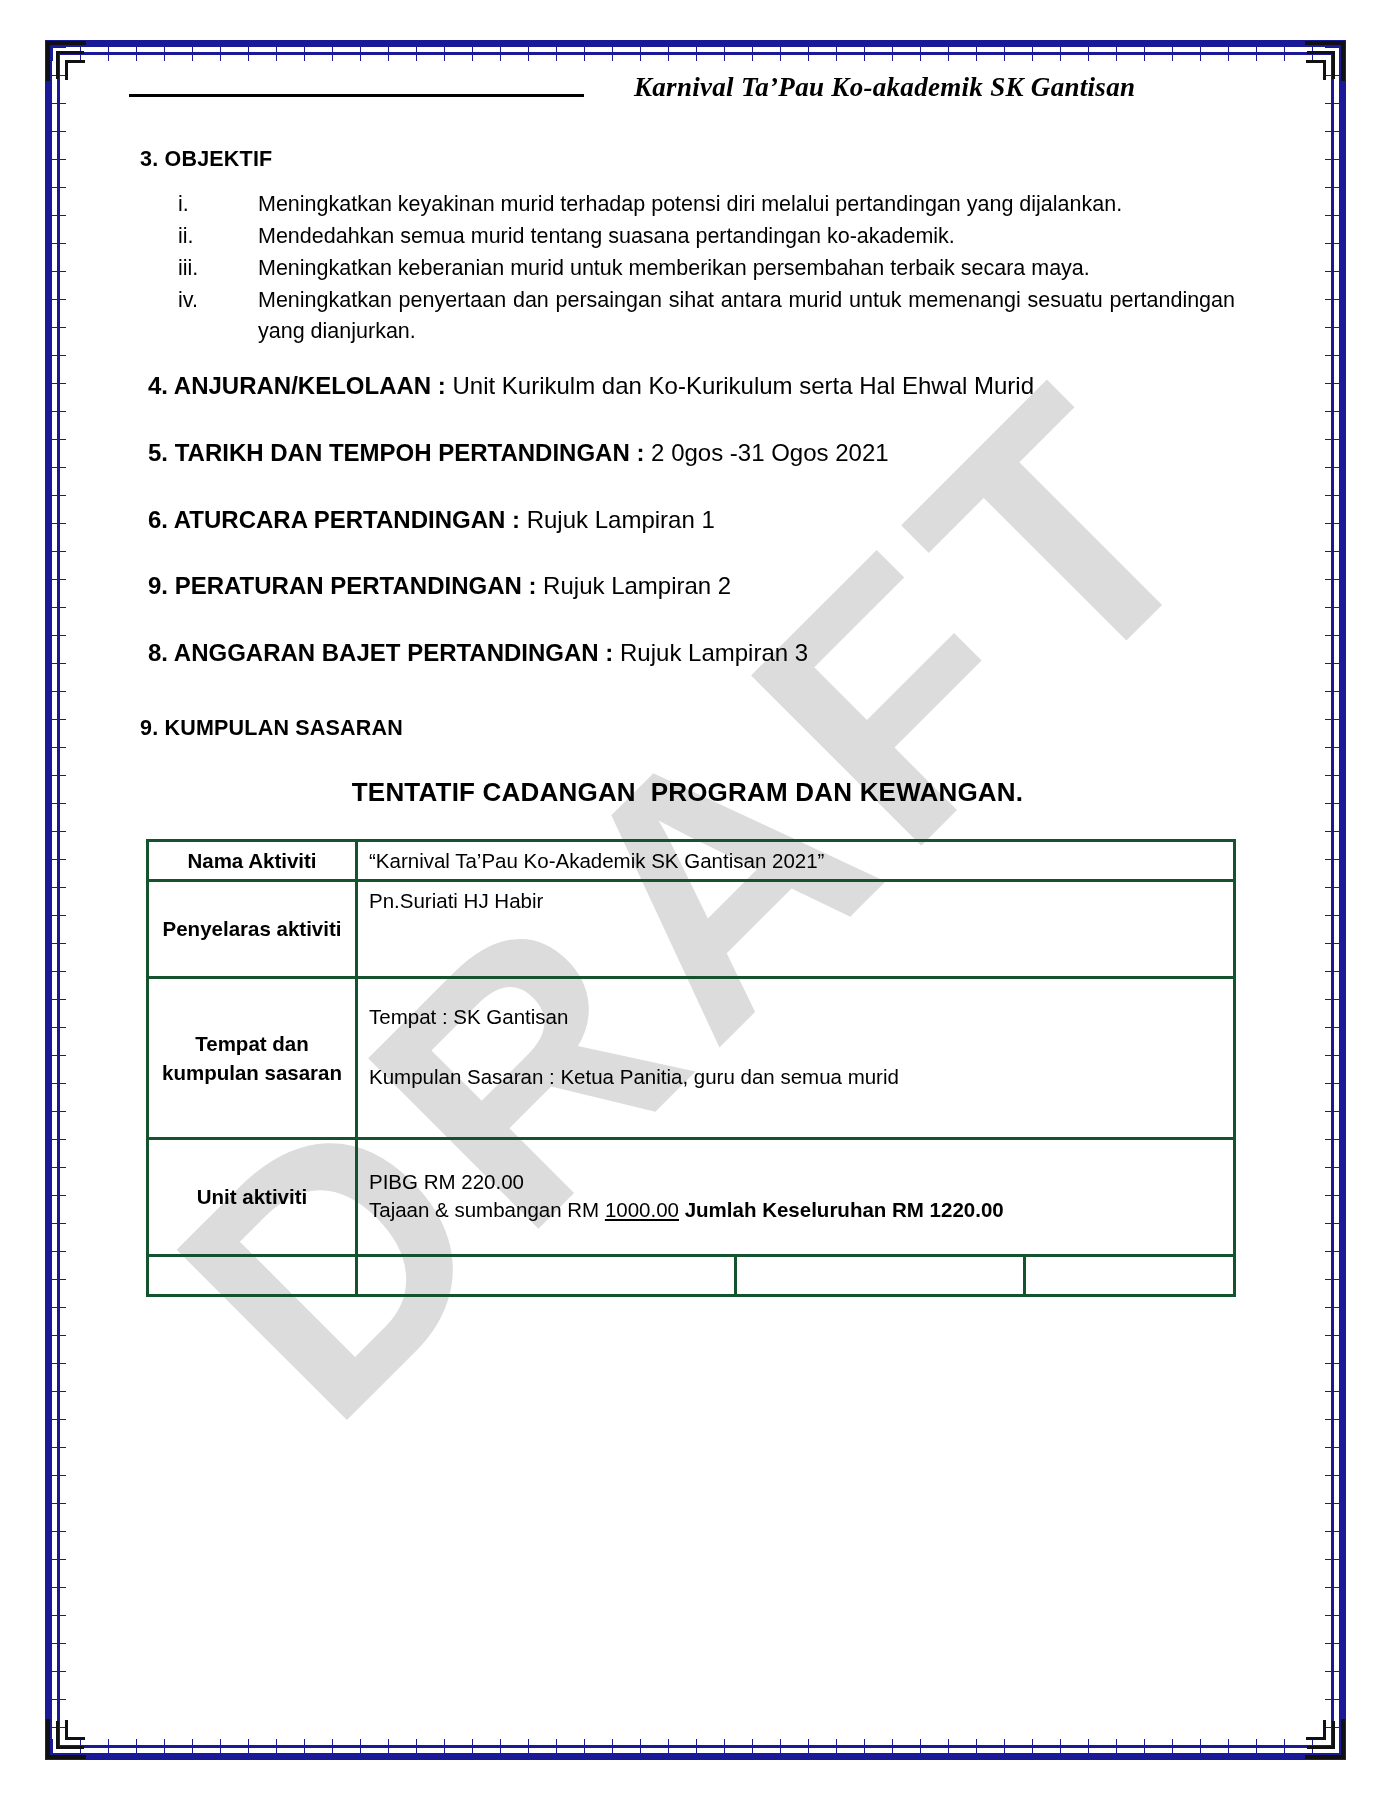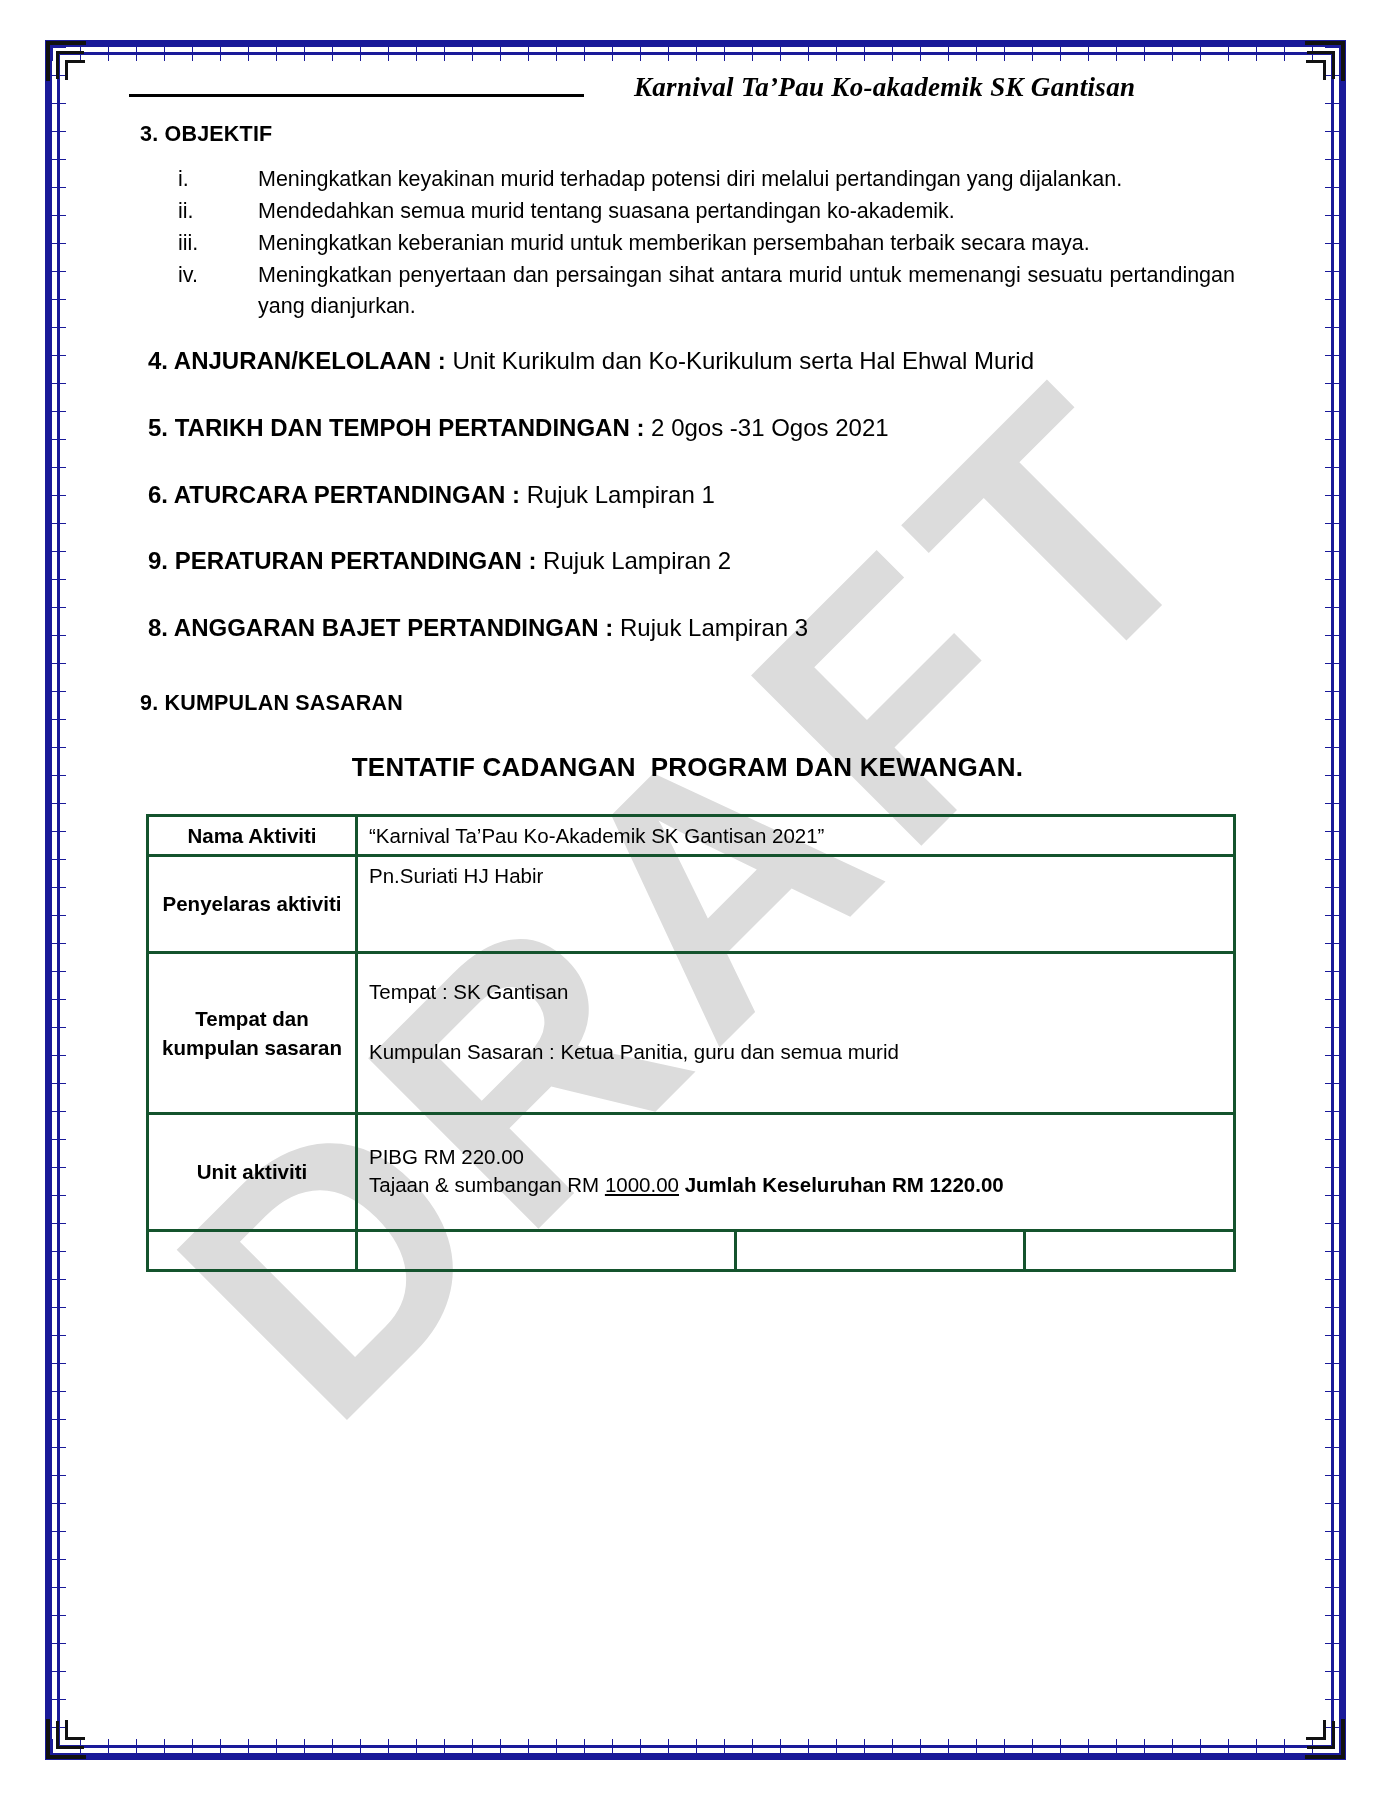--- a/index.html
+++ b/index.html
@@ -99,21 +99,21 @@
     font-weight:bold;
     font-size:27px;
     color:#000;
     white-space:nowrap;
     margin-left:50px;
     letter-spacing:.3px;
   }
 
   .doc{
     position:absolute;
-    left:140px;top:119px;width:1095px;
+    left:140px;top:144px;width:1095px;
     font-size:21.5px;
     color:#000;
     line-height:1.42;
   }
 
   h3.sect{
     font-size:21.5px;
     font-weight:bold;
     margin:0 0 14px 0;
     letter-spacing:.2px;

